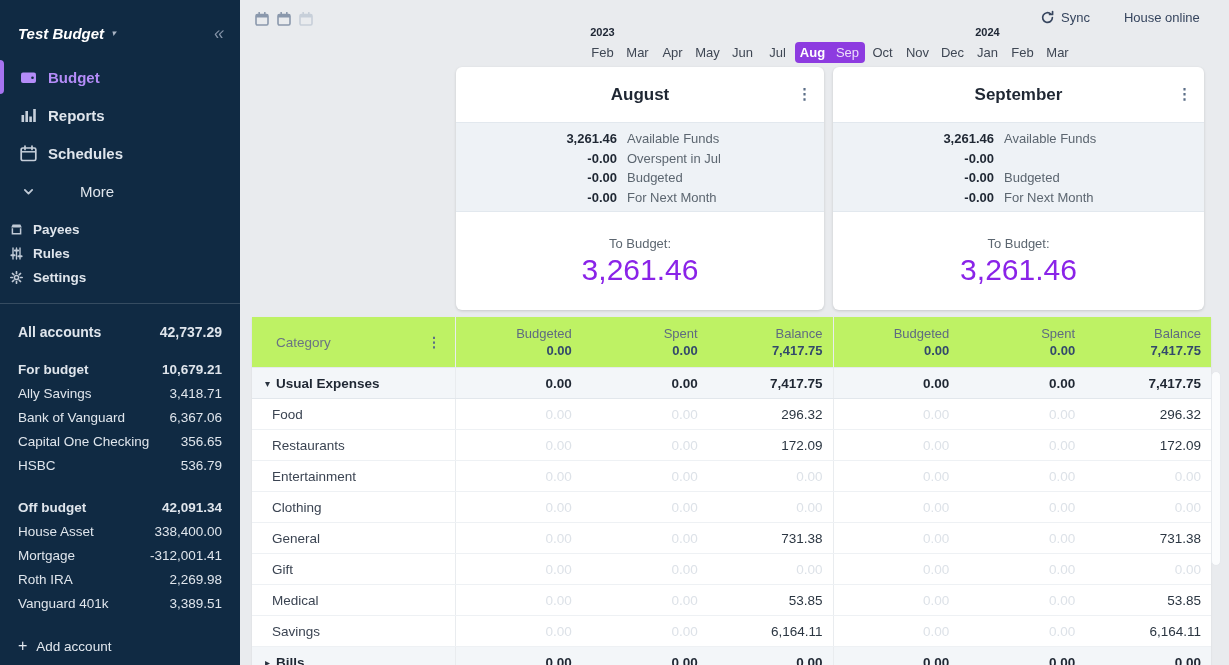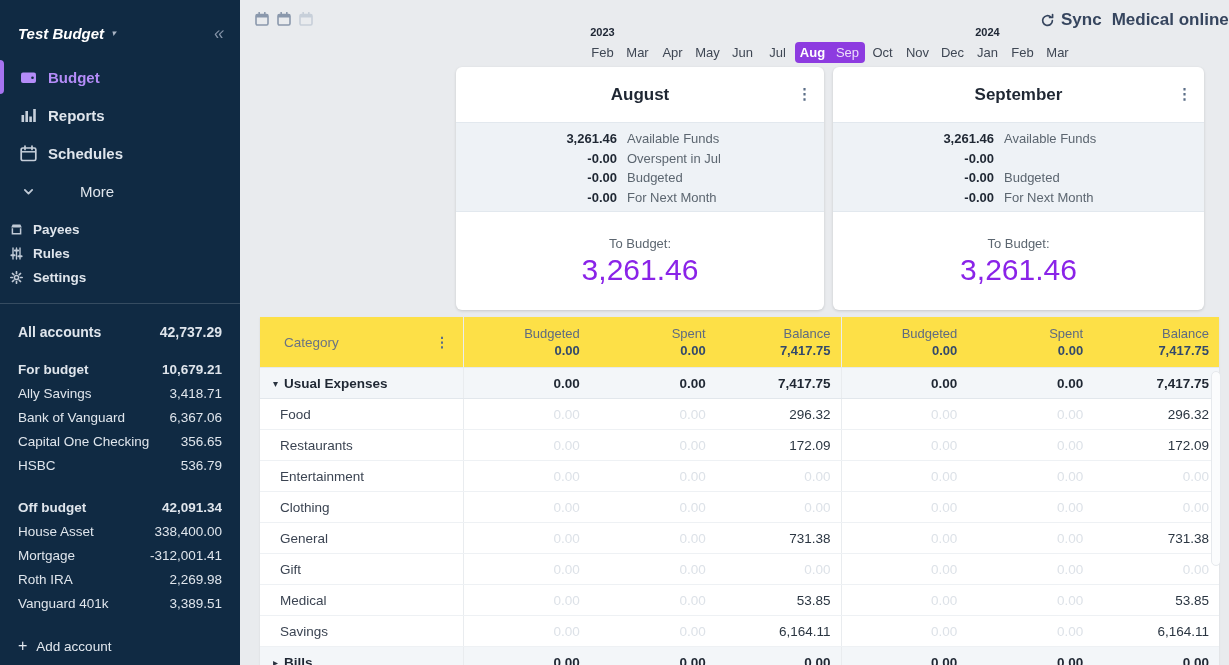--- a/index.html
+++ b/index.html
@@ -29,21 +29,21 @@
   .acct-all { font-size:14px; font-weight:bold; margin-bottom:14px; }
   .acct-all .acct-line { font-size:14px; }
   .grp2 { margin-top:18px; }
   .add-account { display:flex; align-items:center; margin-top:18px; height:24px; font-size:13.5px; color:#e2e8ef; cursor:pointer; }
   .add-account .plus { font-size:16px; margin-right:9px; line-height:1; }
 
   
   .cal-buttons { position:absolute; left:253px; top:10px; display:flex; gap:4px; }
   .cal-btn { width:18px; height:18px; display:flex; align-items:center; justify-content:center; color:#8a98ac; cursor:pointer; }
   .cal-btn.dim { color:#c7cfd9; }
-  .sync-area { position:absolute; left:1040px; top:10px; display:flex; align-items:center; gap:10px; color:#36455e; font-size:17px; font-weight:700; }
+  .sync-area { position:absolute; left:1040px; top:10px; display:flex; align-items:center; gap:34px; color:#36455e; font-size:13px; font-weight:400; }
   .sync-btn { display:flex; align-items:center; gap:6px; cursor:pointer; }
   .server-btn { cursor:pointer; }
 
   .year-label { position:absolute; top:26px; width:35px; text-align:center; font-size:11px; font-weight:bold; color:#202836; }
   #year-2023 { left:585px; }
   #year-2024 { left:970px; }
   .month-strip { position:absolute; left:585px; top:42px; display:flex; }
   .month-tab { width:35px; height:21px; line-height:21px; text-align:center; font-size:13px; color:#3f4754; cursor:pointer; }
   .m-sel { background:#8d3be0; color:#fff; }
   .m-sel-first { border-radius:4px 0 0 4px; font-weight:bold; }
@@ -58,21 +58,21 @@
   .card-kebab { position:absolute; right:12px; top:17px; font-size:15px; font-weight:bold; color:#5b6e87; cursor:pointer; line-height:20px; }
   .card-summary { height:90px; background:#eef2f6; border-top:1px solid #e2e8ee; border-bottom:1px solid #e2e8ee; padding-top:6px; }
   .sum-row { display:grid; grid-template-columns:161px 1fr; column-gap:10px; line-height:19.5px; font-size:13px; }
   .sum-amt { text-align:right; font-weight:bold; color:#1f2733; }
   .sum-lbl { color:#5c6670; }
   .to-budget { text-align:center; padding-top:24px; }
   .tb-label { font-size:13px; color:#5c6670; }
   .tb-value { font-size:30px; color:#8a23e8; margin-top:2px; cursor:pointer; }
 
   
-  #table { position:absolute; left:260px; top:317px; width:959px; height:348px; background:#fde047; overflow:hidden; box-shadow:0 1px 2px rgba(0,0,0,0.08); }
+  #table { position:absolute; left:252px; top:317px; width:959px; height:348px; background:#bef264; overflow:hidden; box-shadow:0 1px 2px rgba(0,0,0,0.08); }
   .tgrid { display:grid; grid-template-columns:204px repeat(6, 1fr); }
   .thead { height:51px; border-bottom:1px solid #e5e9ed; }
   .th-cat { display:flex; align-items:center; padding-left:24px; font-size:13.5px; color:#6a7383; }
   .th-kebab { margin-left:auto; margin-right:14px; font-size:14px; font-weight:bold; color:#5b6e87; cursor:pointer; }
   .th-num { text-align:right; padding:9px 10px 0 0; }
   .th-num .lbl { font-size:13px; color:#5f6b80; }
   .th-num .tot { font-size:13px; font-weight:bold; color:#33496b; margin-top:2px; }
   .bdr-r { border-right:1px solid #e9ecef; }
   .trow { height:31px; border-bottom:1px solid #eef1f4; background:#fff; }
   .trow.group { background:#f3f6f9; border-bottom:1px solid #e2e7ec; }
@@ -266,21 +266,21 @@
   <div class="sync-area">
     <div class="sync-btn">
       <span>
         <svg width="15" height="15" viewBox="0 0 16 16">
             <path d="M13.2 8.2a5.2 5.2 0 1 1-1.6-3.9" fill="none" stroke="currentColor" stroke-width="1.8" stroke-linecap="round"></path>
             <path d="M13.4 1.6v3.2h-3.2" fill="none" stroke="currentColor" stroke-width="1.8" stroke-linecap="round" stroke-linejoin="round"></path>
           </svg>
       </span>
       <span>Sync</span>
     </div>
-    <div class="server-btn">Medical online</div>
+    <div class="server-btn">House online</div>
   </div>
 
   <div class="year-label" id="year-2023">2023</div>
   <div class="year-label" id="year-2024">2024</div>
 
   <div class="month-strip">
     <span class="month-tab">Feb</span>
     <span class="month-tab">Mar</span>
     <span class="month-tab">Apr</span>
     <span class="month-tab">May</span>

